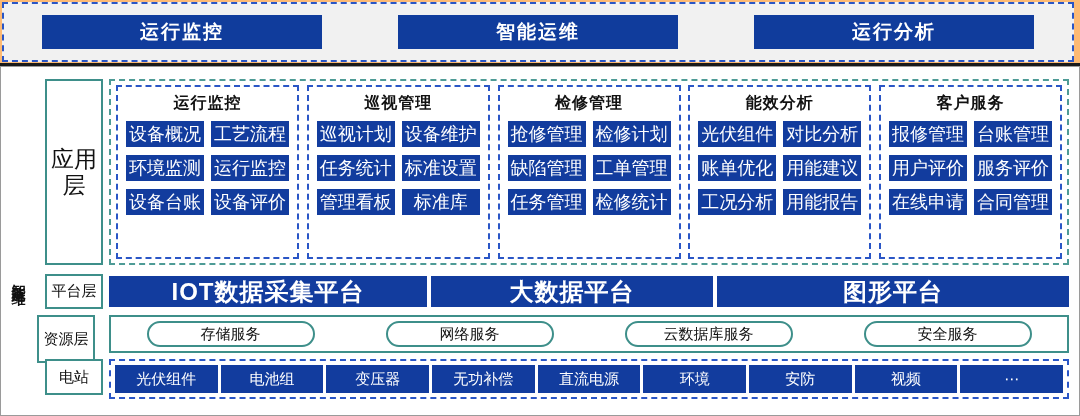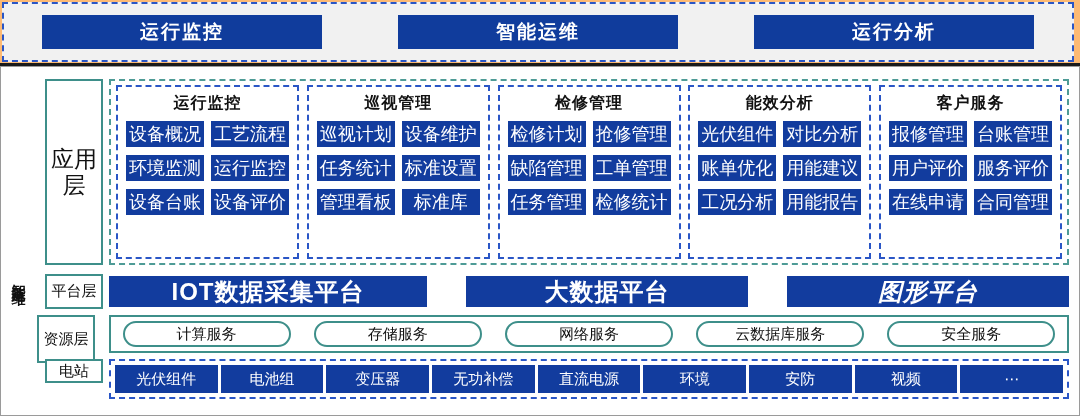--- a/index.html
+++ b/index.html
@@ -62,21 +62,21 @@
     border:2px solid #3e8f8a;
     background:#ffffff;
     box-sizing:border-box;
     display:flex;align-items:center;justify-content:center;
     text-align:center;
     color:#111;font-weight:normal;
   }
   #chip-app{left:44px;top:12px;width:58px;height:186px;font-size:23px;line-height:1.15;}
   #chip-plat{left:44px;top:207px;width:58px;height:35px;font-size:15px;}
   #chip-res{left:36px;top:248px;width:58px;height:48px;font-size:15px;}
-  #chip-station{left:44px;top:292px;width:58px;height:24px;font-size:15px;}
+  #chip-station{left:44px;top:292px;width:58px;height:36px;font-size:15px;}
 
   
   .app-wrap{
     position:absolute;left:108px;top:12px;width:960px;height:186px;
     border:2px dashed #4e9b96;
     box-sizing:border-box;
     display:flex;
     align-items:stretch;
     justify-content:space-between;
     padding:4px 5px;
@@ -117,21 +117,21 @@
   .plat-box{
     height:31px;
     background:#123c9e;
     color:#ffffff;
     font-size:24px;font-weight:bold;letter-spacing:1px;
     display:flex;align-items:center;justify-content:center;
     box-sizing:border-box;
   }
   .plat-box.w1{width:318px;}
   .plat-box.w2{width:282px;}
-  .plat-box.w3{width:282px;font-style:italic;}
+  .plat-box.w3{width:352px;}
 
   
   .res-wrap{
     position:absolute;left:108px;top:248px;width:960px;height:38px;
     border:2px solid #3e8f8a;
     box-sizing:border-box;
     display:flex;align-items:center;justify-content:space-around;
     background:#ffffff;
   }
   .res-pill{
@@ -218,22 +218,22 @@
           <div class="mod">任务统计</div>
           <div class="mod">标准设置</div>
           <div class="mod">管理看板</div>
           <div class="mod">标准库</div>
         </div>
       </div>
 
       <div class="app-group">
         <div class="group-title">检修管理</div>
         <div class="group-grid">
+          <div class="mod">抢修管理</div>
           <div class="mod">检修计划</div>
-          <div class="mod">抢修管理</div>
           <div class="mod">缺陷管理</div>
           <div class="mod">工单管理</div>
           <div class="mod">任务管理</div>
           <div class="mod">检修统计</div>
         </div>
       </div>
 
       <div class="app-group">
         <div class="group-title">能效分析</div>
         <div class="group-grid">
@@ -260,21 +260,20 @@
 
     </div>
 
     <div class="plat-wrap">
       <div class="plat-box w1">IOT数据采集平台</div>
       <div class="plat-box w2">大数据平台</div>
       <div class="plat-box w3">图形平台</div>
     </div>
 
     <div class="res-wrap">
-      <div class="res-pill">计算服务</div>
       <div class="res-pill">存储服务</div>
       <div class="res-pill">网络服务</div>
       <div class="res-pill">云数据库服务</div>
       <div class="res-pill">安全服务</div>
     </div>
 
     <div class="station-wrap">
       <div class="station-cell">光伏组件</div>
       <div class="station-cell">电池组</div>
       <div class="station-cell">变压器</div>

